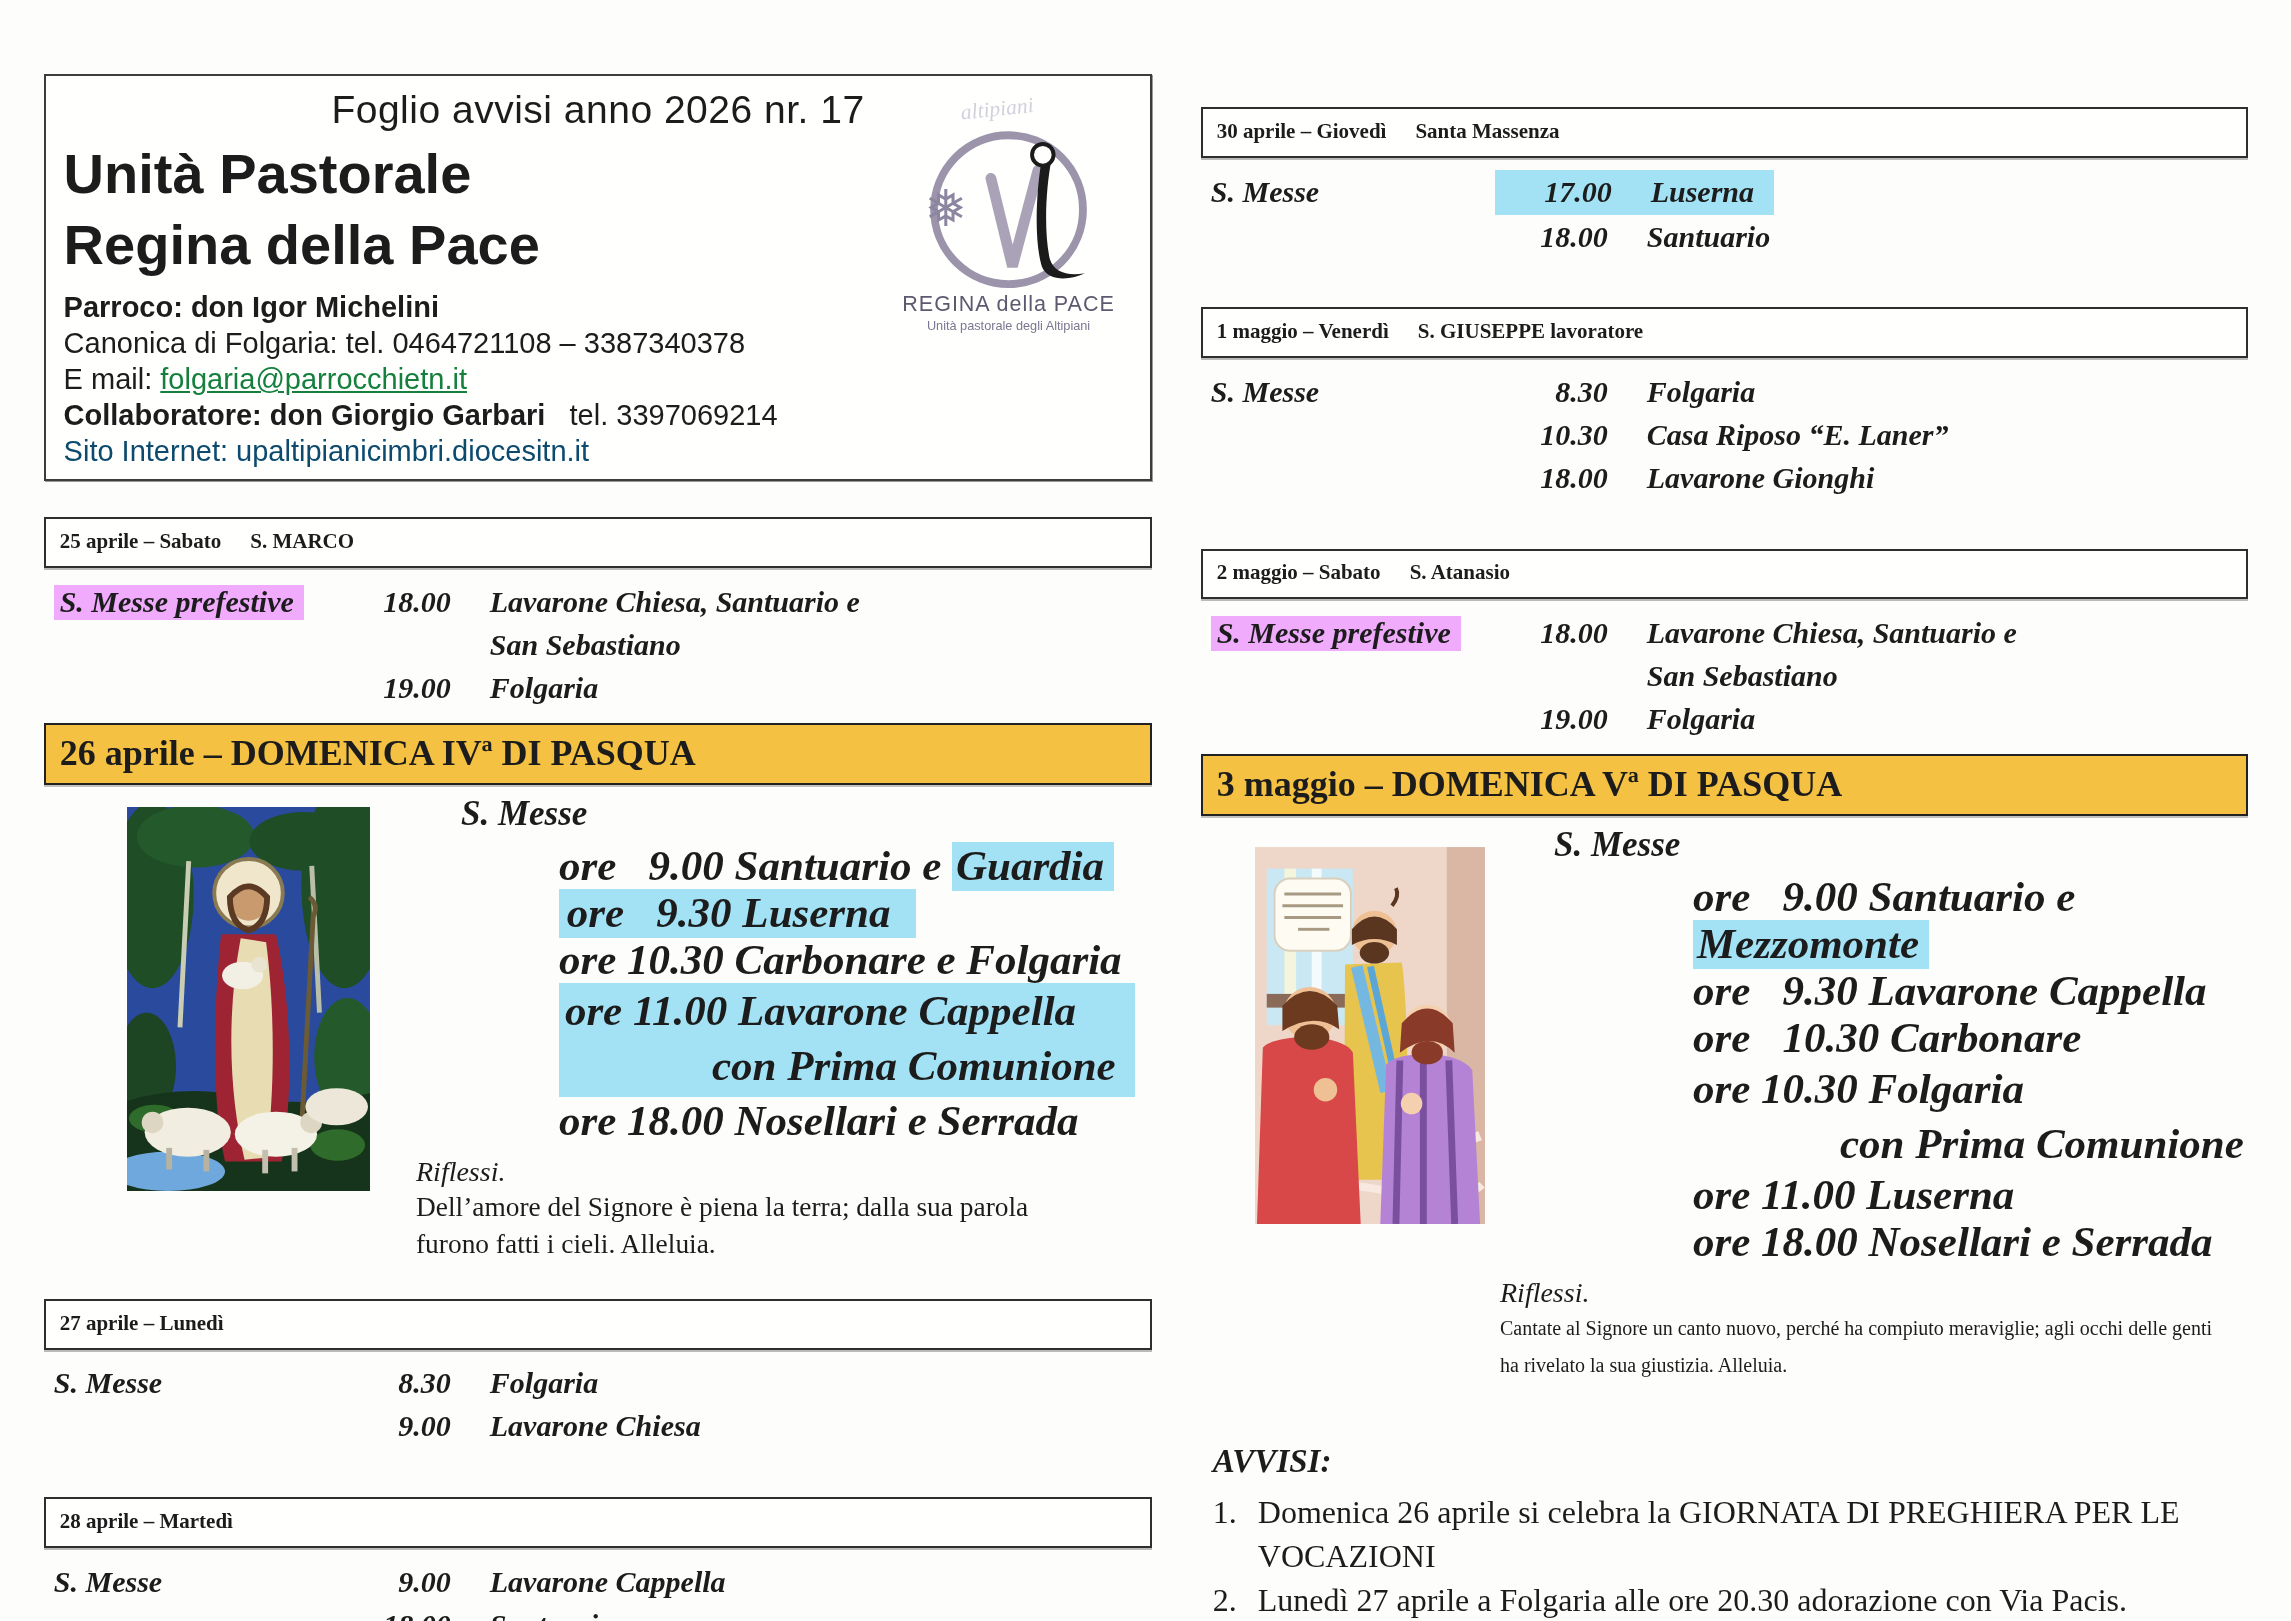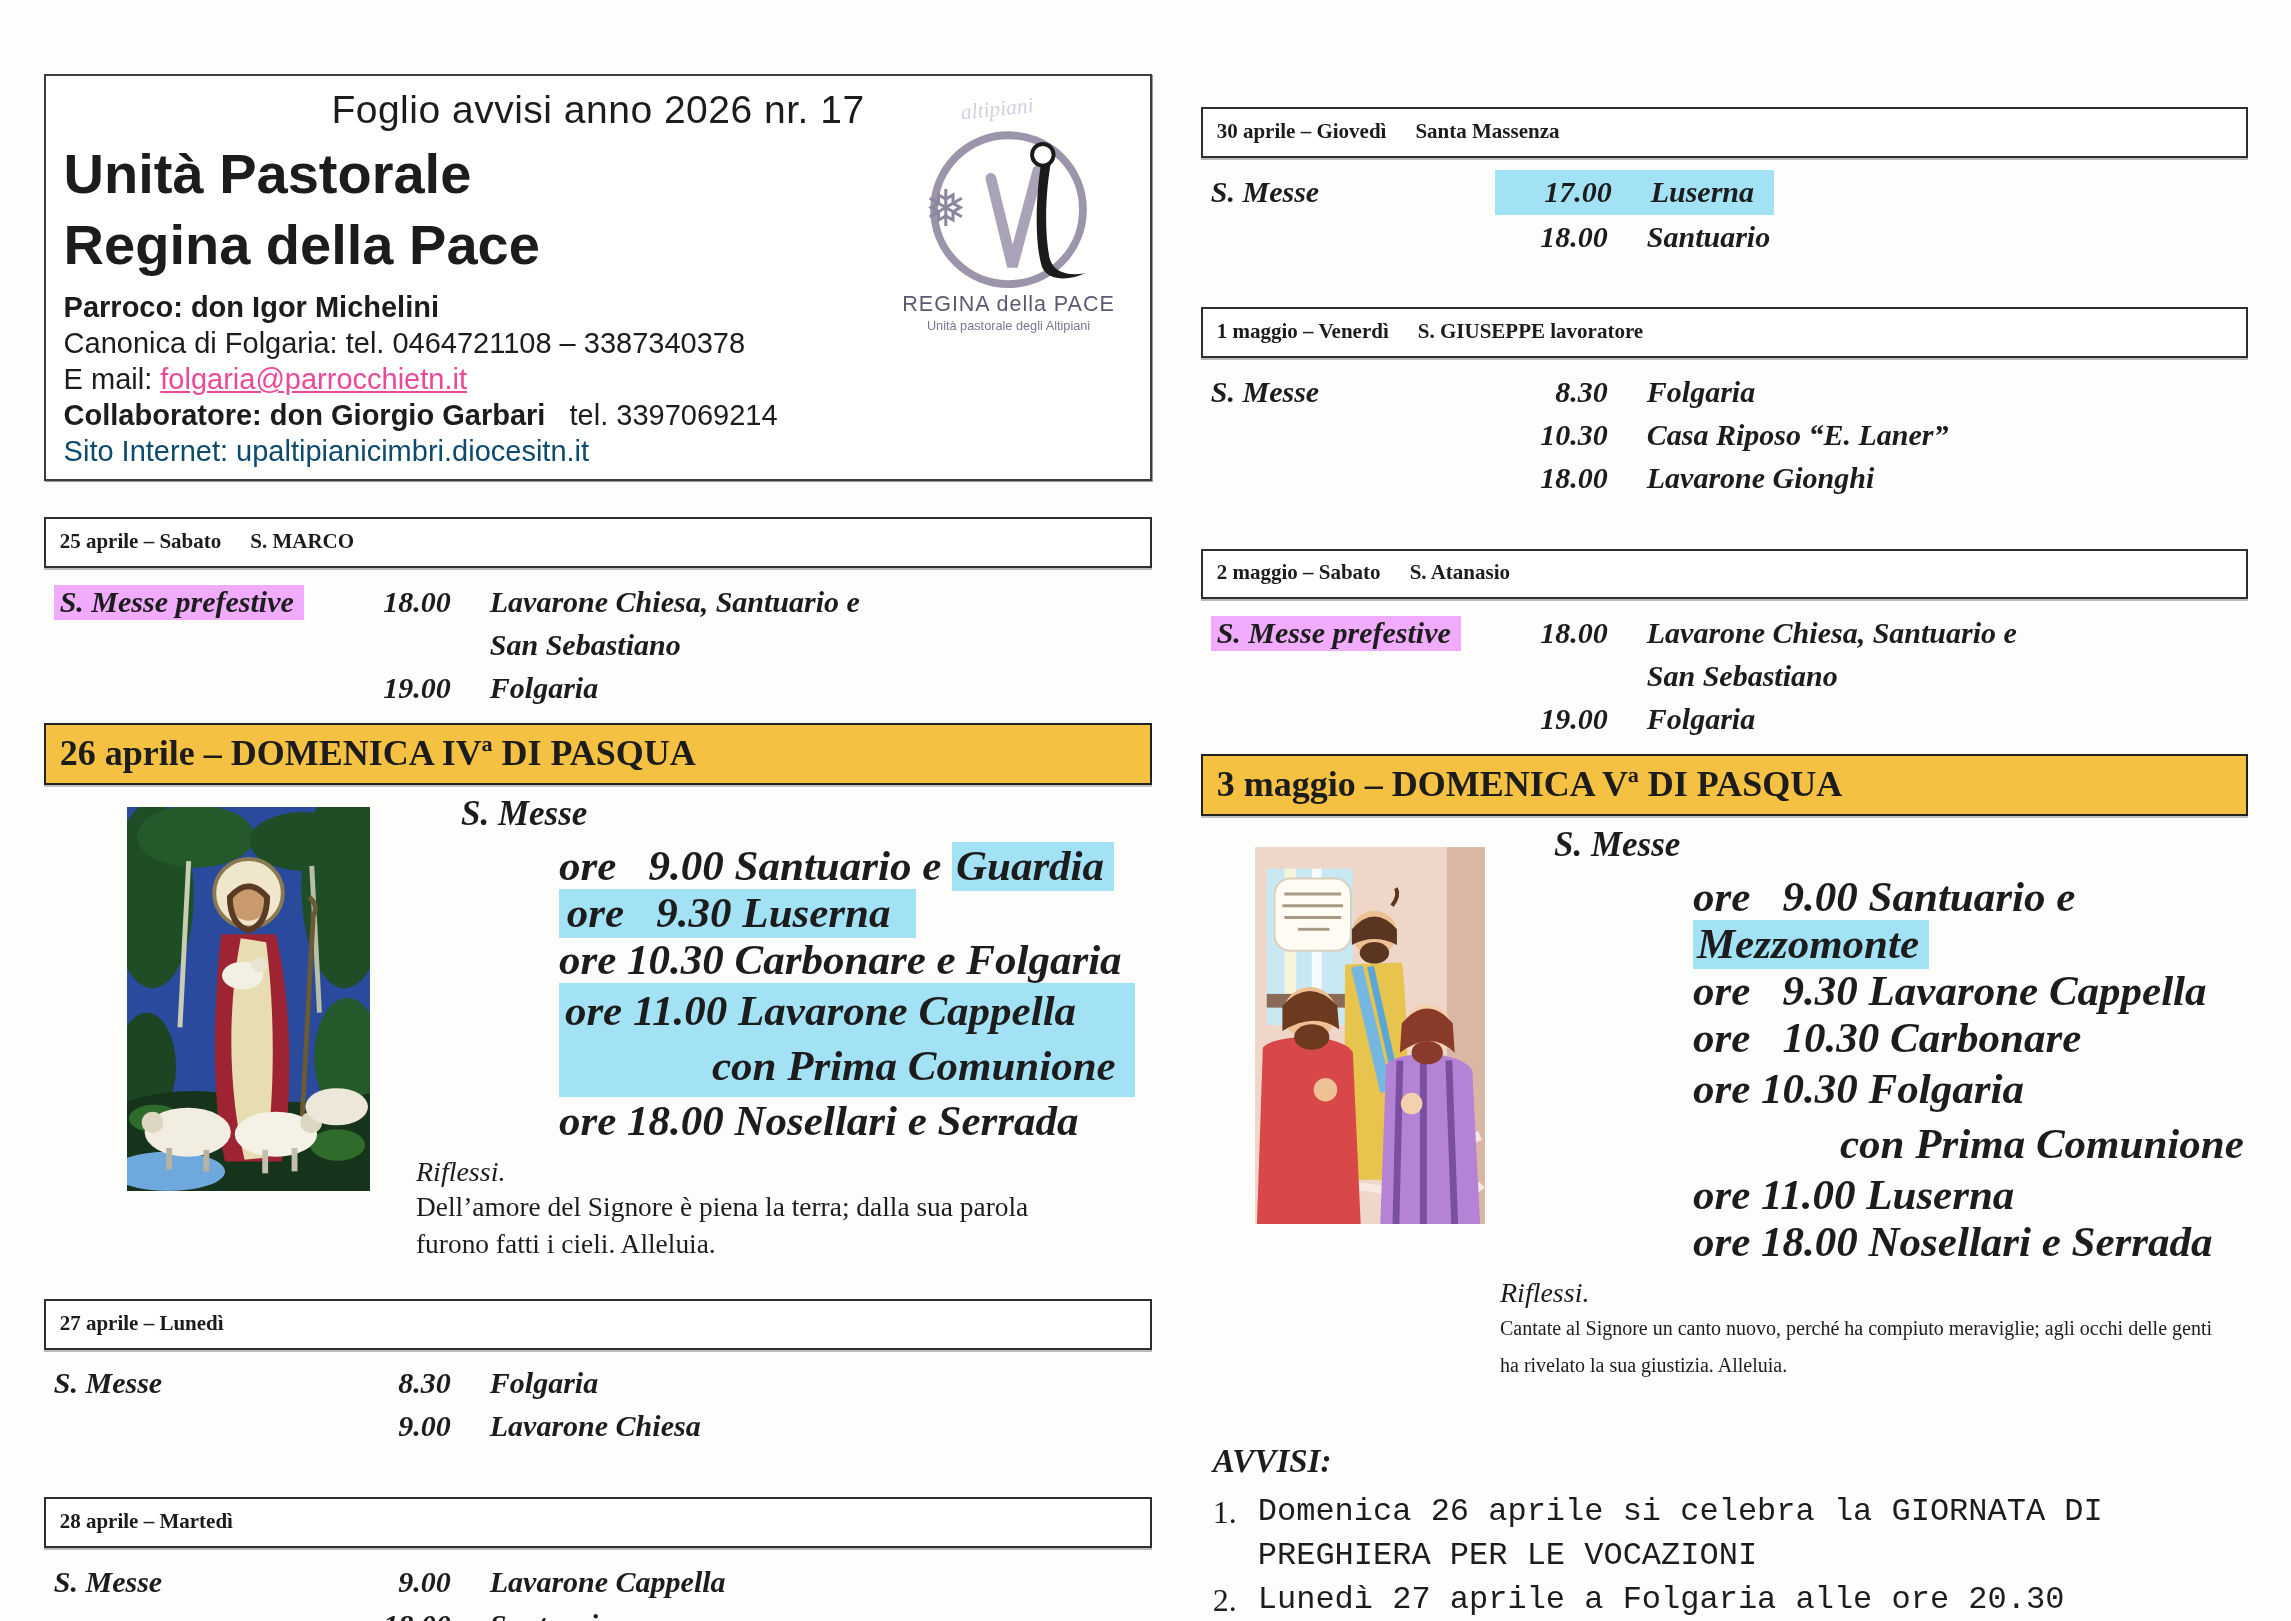--- a/index.html
+++ b/index.html
@@ -24,21 +24,21 @@
     height:380px;
     font-family:"Liberation Sans", sans-serif;
     background:#fffffe;
     margin-bottom:28px;
   }
   .issue-line{font-size:39px;letter-spacing:0.5px;margin-top:2px;text-align:center;}
   .main-title{font-size:56px;font-weight:bold;line-height:71px;margin-top:5.9px;}
   .contact{font-size:29px;line-height:36px;}
   .contact.first{margin-top:9.8px;}
   .bold{font-weight:bold;}
-  .email-link{color:#ec4899;text-decoration:underline;}
+  .email-link{color:#15803d;text-decoration:underline;}
   .site-line{color:#0c4a6e;}
   .logo-wrap{position:absolute;right:21.6px;top:17.6px;width:235px;height:245px;}
 
   
   .daybox{
     border:2px solid #2e2e2e;
     box-shadow:0 2px 0 rgba(60,60,60,.35);
     background:#fffffe;
     padding:2.9px 13.7px 4.9px 13.7px;
     font-size:21px;font-weight:bold;line-height:39px;margin-top:36px;
@@ -85,21 +85,21 @@
   .riflessi.right{margin-left:-54px;max-width:725px;}
   .rif-label{font-size:28px;font-style:italic;line-height:35px;}
   .rif-text{font-size:27.4px;line-height:37px;}
   .riflessi.right .rif-text{font-size:20px;}
 
   
   .avvisi{margin-top:57px;padding-left:11.8px;}
   .avvisi-title{font-size:33px;font-weight:bold;font-style:italic;line-height:41px;margin-bottom:7.8px;}
   .avv-item{display:flex;font-size:32px;line-height:44px;max-width:1010px;}
   .avv-num{width:45px;flex:none;}
-  .avv-text{flex:1;font-family:Liberation Mono, monospace;}
+  .avv-text{flex:1;}
 </style>
 </head>
 <body>
 
 <div class="page">
 
   <div class="col col-left">
 
     <div class="masthead">
       <div class="issue-line">Foglio avvisi anno 2026 nr. 17</div>

